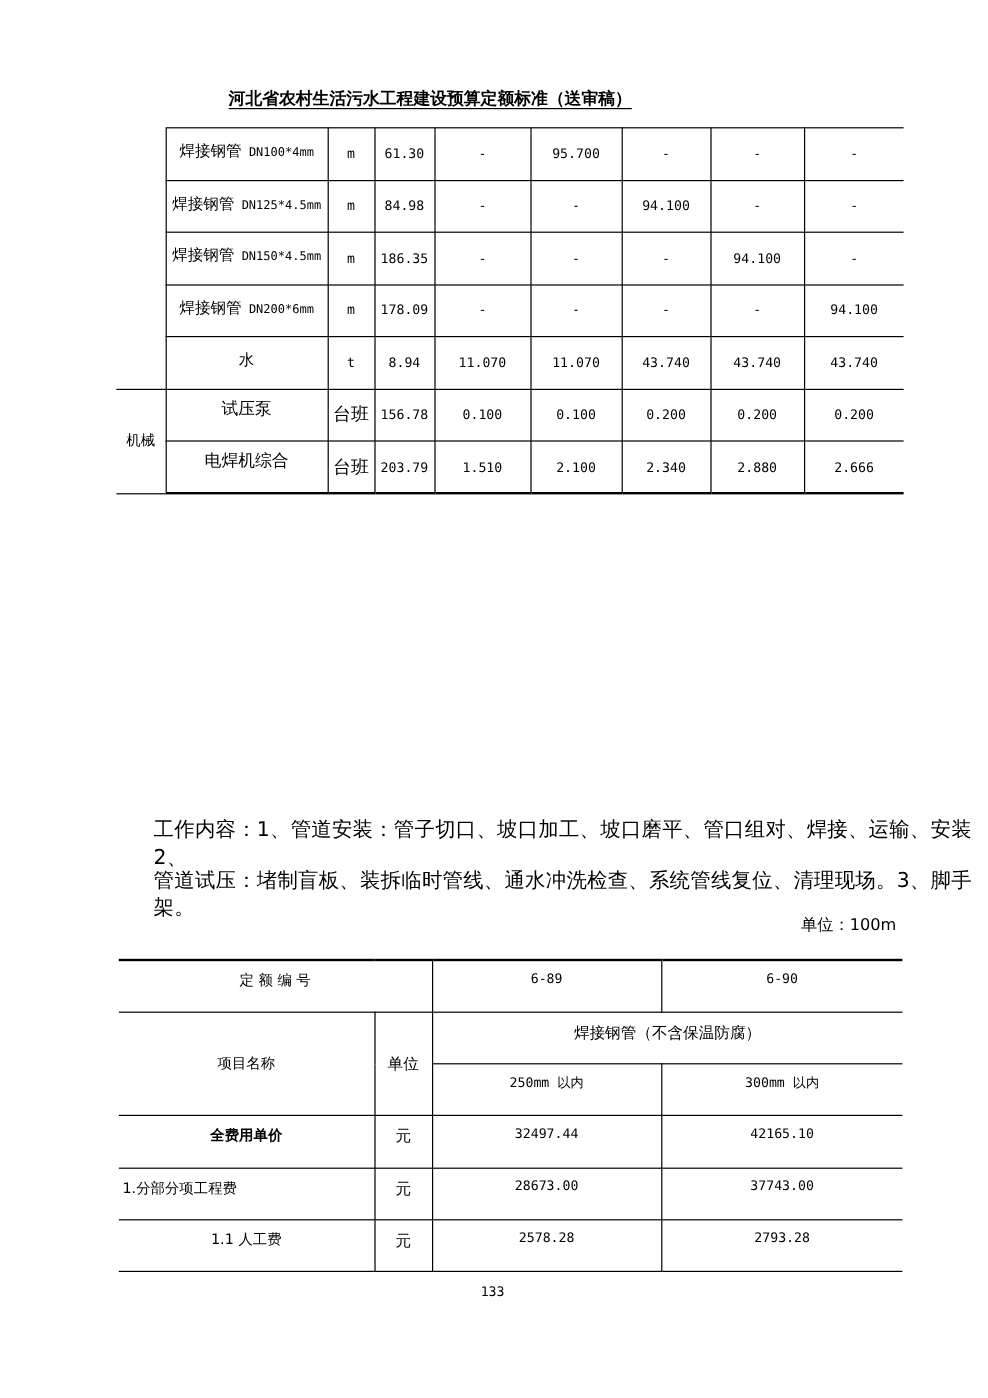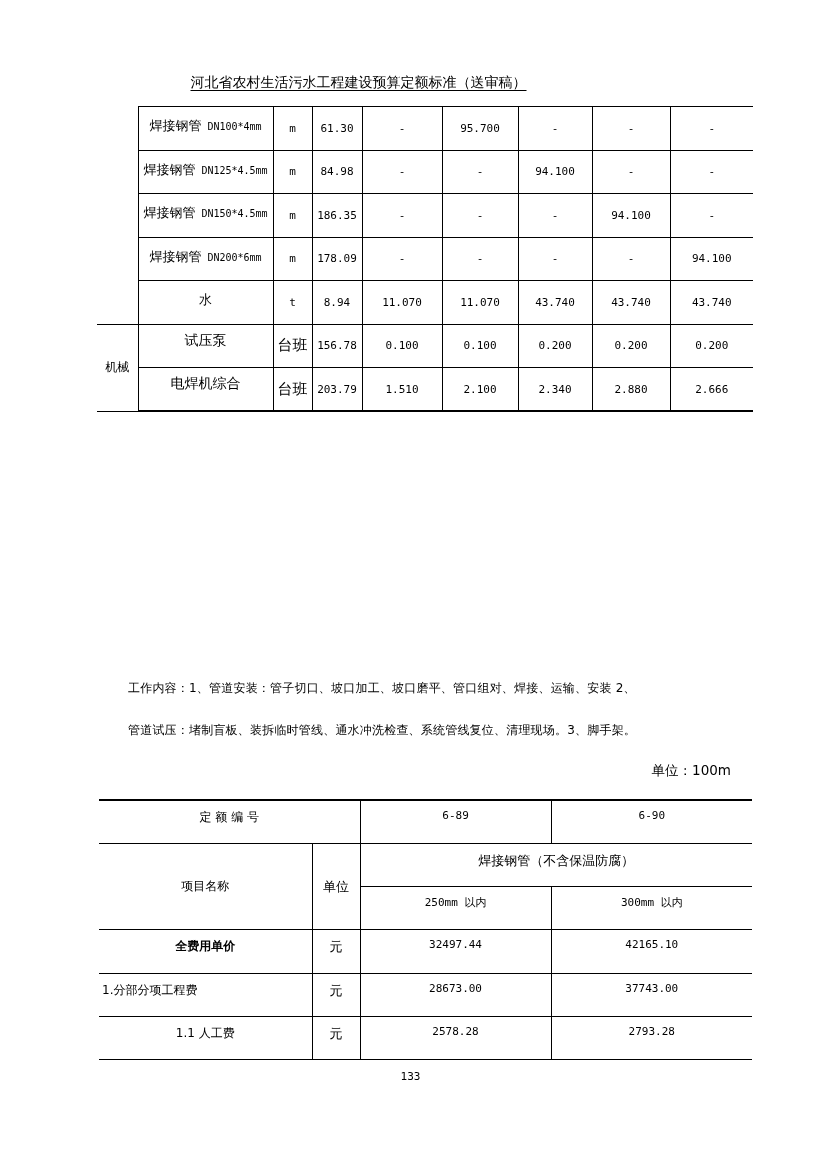--- a/index.html
+++ b/index.html
@@ -1,35 +1,35 @@
 <!DOCTYPE html>
 <html><head>
 <meta charset="utf-8">
 <style>
   html, body { margin:0; padding:0; background:#ffffff; }
   body { width:823px; height:1165px; position:relative; overflow:hidden;
          font-family:"DejaVu Sans", "Liberation Sans", sans-serif; color:#000; }
   .header-title { position:absolute; left:0; width:717px; top:74px; text-align:center;
-                  font-size:14px; }
+                  font-size:14px;font-weight:bold; }
   .header-title span { text-decoration:underline; text-underline-offset:3px; }
   table { border-collapse:collapse; position:absolute; table-layout:fixed; }
   td { border:1px solid #000; padding:0; text-align:center; vertical-align:middle; overflow:hidden; white-space:nowrap; }
   #t1 { left:97px; top:106px; width:656px; font-size:11px; }
   #t1 tr { height:43.5px; }
   #t1 .name { font-size:12px; vertical-align:top; padding-top:10px; }
   #t1 .name .cn { font-size:13px; }
   #t1 .name .spec { font-family:"DejaVu Sans Mono", "Liberation Mono", monospace; font-size:10px; margin-left:6px; }
   #t1 .num { font-family:"DejaVu Sans Mono", "Liberation Mono", monospace; font-size:11px; }
   #t1 .cat { border-left:none; font-size:12px; }
   #t1 tr.last td { border-bottom:2px solid #000; }
   #t1 tr.first td { border-top:1px solid #000; }
   #t1 .mech-name { font-size:14px; vertical-align:top; padding-top:7px; }
   #t1 .unit-cn { font-size:15px; }
-  .para { position:absolute; left:128px; font-size:12px; letter-spacing:0.2px;text-align:center; }
-  .unit-line { position:absolute; right:92px; top:762px; font-size:13.5px; }
+  .para { position:absolute; left:128px; font-size:17px; letter-spacing:0.2px; }
+  .unit-line { position:absolute; right:76px; top:762px; font-size:13.5px; }
   #t2 { left:99px; top:799px; width:653px; font-size:12px; }
   #t2 tr { height:43.3px; }
   #t2 tr.top td { border-top:2px solid #000; }
   #t2 .mono { font-family:"DejaVu Sans Mono", "Liberation Mono", monospace; font-size:11px; }
   #t2 td.tl { vertical-align:top; padding-top:8px; }
   #t2 td.bold { font-weight:bold;text-align:center; }
   #t2 td.left { text-align:left; padding-left:3px; }
   #t2 td.edge-l { border-left:none; }
   #t2 td.edge-r { border-right:none; }
   .page-num { position:absolute; left:0; width:821px; text-align:center; top:1070px;

